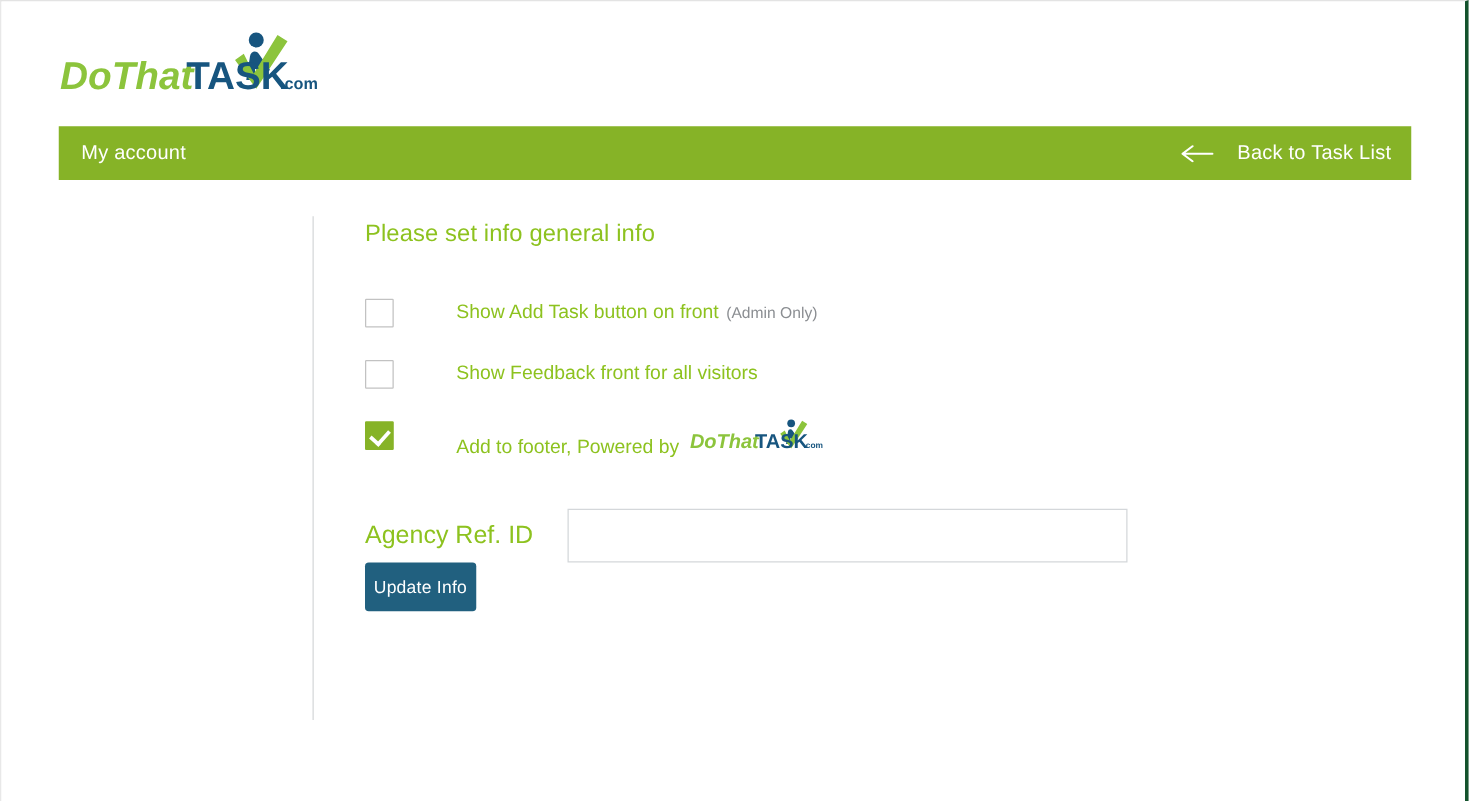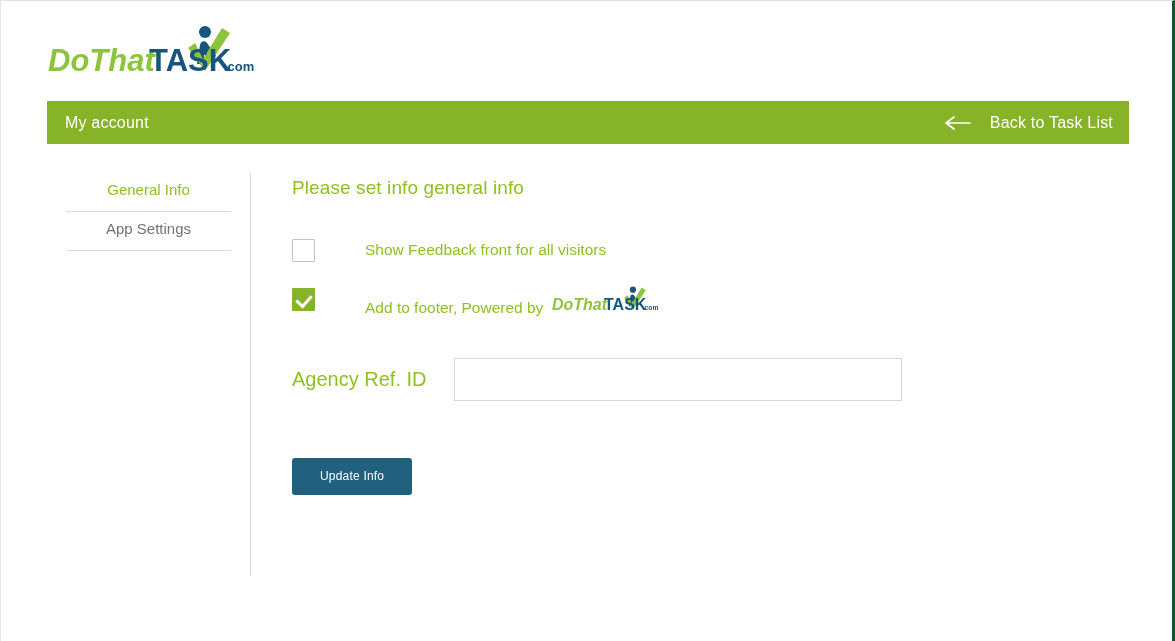--- a/index.html
+++ b/index.html
@@ -180,29 +180,28 @@
     background: #ffffff;
     font-family: "Liberation Sans", sans-serif;
     font-size: 15px;
     color: #444;
     padding: 0 10px;
     outline: none;
   }
 
   
   .submit-btn {
-    margin-top: 57px;
     display: inline-block;
     background: #21607f;
     color: #ffffff;
     border: none;
     border-radius: 3px;
     font-family: "Liberation Sans", sans-serif;
-    font-size: 12px;
-    padding: 11px 28px 12px;
+    font-size: 14px;
+    padding: 11px 7px 12px;
     cursor: pointer;
     letter-spacing: .2px;
   }
 </style>
 </head>
 <body>
 
 <div class="page">
 
   <div class="brand">
@@ -223,37 +222,36 @@
   <div class="account-bar">
     <span class="account-bar-title">My account</span>
     <a class="back-link" href="#">
       <svg class="back-arrow" width="26" height="14" viewBox="0 0 26 14">
         <path d="M1 7 L9 1 M1 7 L9 13 M1 7 L25 7" stroke="#ffffff" stroke-width="1.7" fill="none" stroke-linecap="round" stroke-linejoin="round"></path>
       </svg>
       <span>Back to Task List</span>
     </a>
   </div>
 
-  <nav class="sidebar">
-    <div class="side-item active">
-      <span>General Info</span>
-    </div>
-    <div class="side-item">
-      <span>App Settings</span>
-    </div>
-  </nav>
 
   <div class="v-divider"></div>
 
   <div class="content">
 
     <h1 class="content-heading">Please set info general info</h1>
 
     <div class="check-list">
 
+      <div class="check-row">
+        <span class="cb"></span>
+        <span class="cb-label">
+          <span>Show Add Task button on front</span>
+          <span class="cb-note">(Admin Only)</span>
+        </span>
+      </div>
 
       <div class="check-row">
         <span class="cb"></span>
         <span class="cb-label">
           <span>Show Feedback front for all visitors</span>
         </span>
       </div>
 
       <div class="check-row">
         <span class="cb checked"></span>

